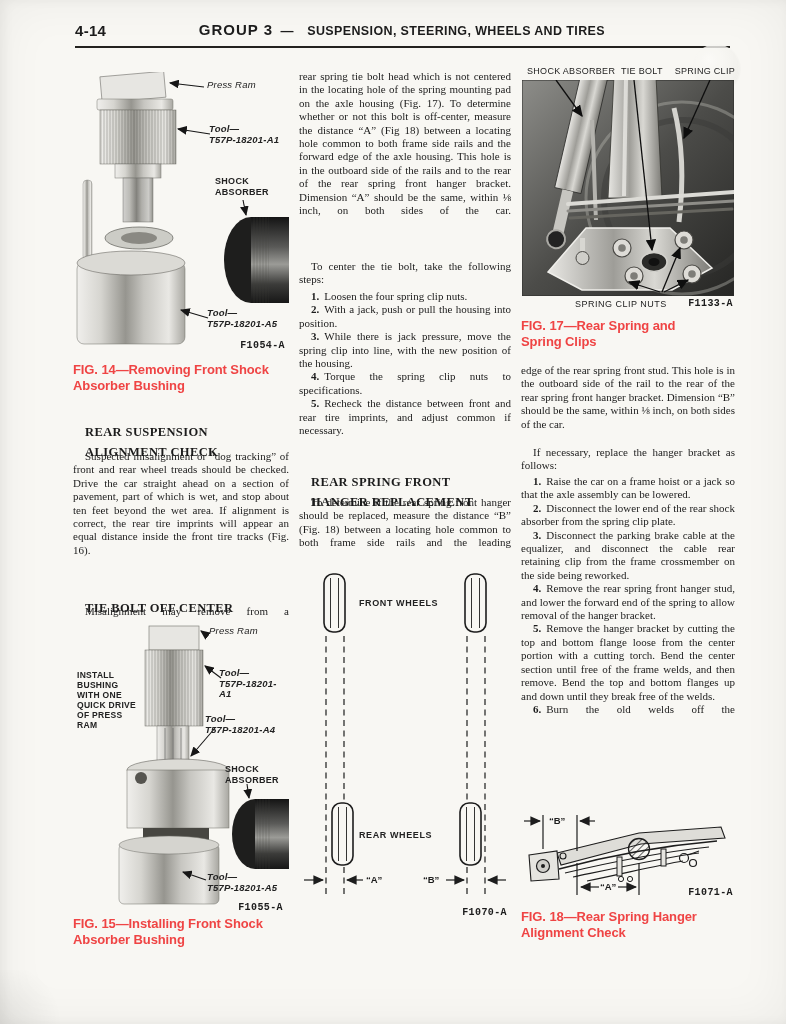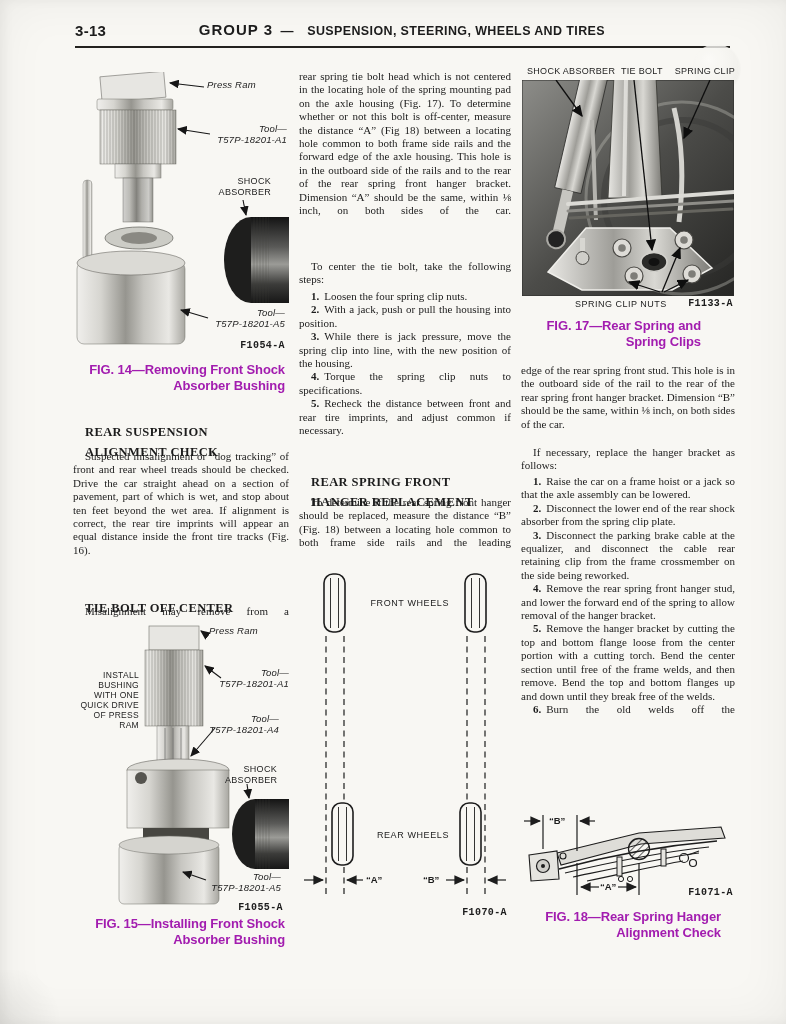--- a/index.html
+++ b/index.html
@@ -18,42 +18,42 @@
   .col{position:absolute;top:62px;}
   
   p.body{font-size:11px;line-height:13.4px;text-align:justify;margin:0;}
   p.indent{text-indent:12px;}
   p.contend{text-align-last:justify;}
   .step{text-indent:12px;margin:0;}
   .stepnum{font-weight:bold;margin-right:5px;}
   h2.sec{font-family:Liberation Serif, serif;font-weight:bold;font-size:12.5px;line-height:20px;
          letter-spacing:.4px;margin:12px;white-space:pre-line;}
   .figcap{font-family:"Liberation Sans",sans-serif;font-weight:bold;font-size:13px;line-height:16px;
-          color:#a21caf;letter-spacing:-.1px;text-align:right;}
+          color:#ef4444;letter-spacing:-.1px;}
   .figcode{font-family:Liberation Mono, monospace;font-weight:bold;font-size:10px;letter-spacing:.4px;}
   
   .fig{position:absolute;}
   .flabel{position:absolute;font-family:"Liberation Sans",sans-serif;font-size:9px;line-height:10.5px;
           white-space:pre-line;color:#222;letter-spacing:.3px;}
   .flabel.it{font-style:italic;font-size:9.5px;letter-spacing:.2px;}
-  .flabel.ctr{text-align:right;}
+  .flabel.ctr{text-align:left;font-weight:bold;}
   .flabel.sm{font-size:8.5px;line-height:10px;}
   .dimlabel{position:absolute;font-family:"Liberation Sans",sans-serif;font-weight:bold;font-size:9.5px;color:#1d1d1d;}
   
   .curl{border-radius:50%;background:radial-gradient(circle at 35% 35%, #fcfbf8 0%, #f4f3ef 55%, #eae9e4 100%);
         box-shadow:1px 2px 3px rgba(0,0,0,.05);opacity:.8;}
   .corner-shade{background:radial-gradient(circle at 0% 100%, rgba(0,0,0,.07), transparent 70%);}
   svg{display:block;}
 </style>
 </head>
 <body>
 
 <div class="page">
 
-  <span class="abs pagenum" style="left:75px;top:22px;">3-13</span>
+  <span class="abs pagenum" style="left:75px;top:22px;">4-14</span>
   <div class="abs headtitle" style="left:170px;top:21px;width:470px;">
     <span class="grp">GROUP 3</span>
     <span class="dash">—</span>
     <span class="sect">SUSPENSION, STEERING, WHEELS AND TIRES</span>
   </div>
   <div class="abs headrule" style="left:75px;width:655px;top:46px;"></div>
   <div class="abs curl" style="left:693px;top:44px;width:46px;height:46px;"></div>
   <div class="abs corner-shade" style="left:0;top:970px;width:70px;height:54px;"></div>
 
   <div class="col" style="left:73px;width:216px;height:960px;">

